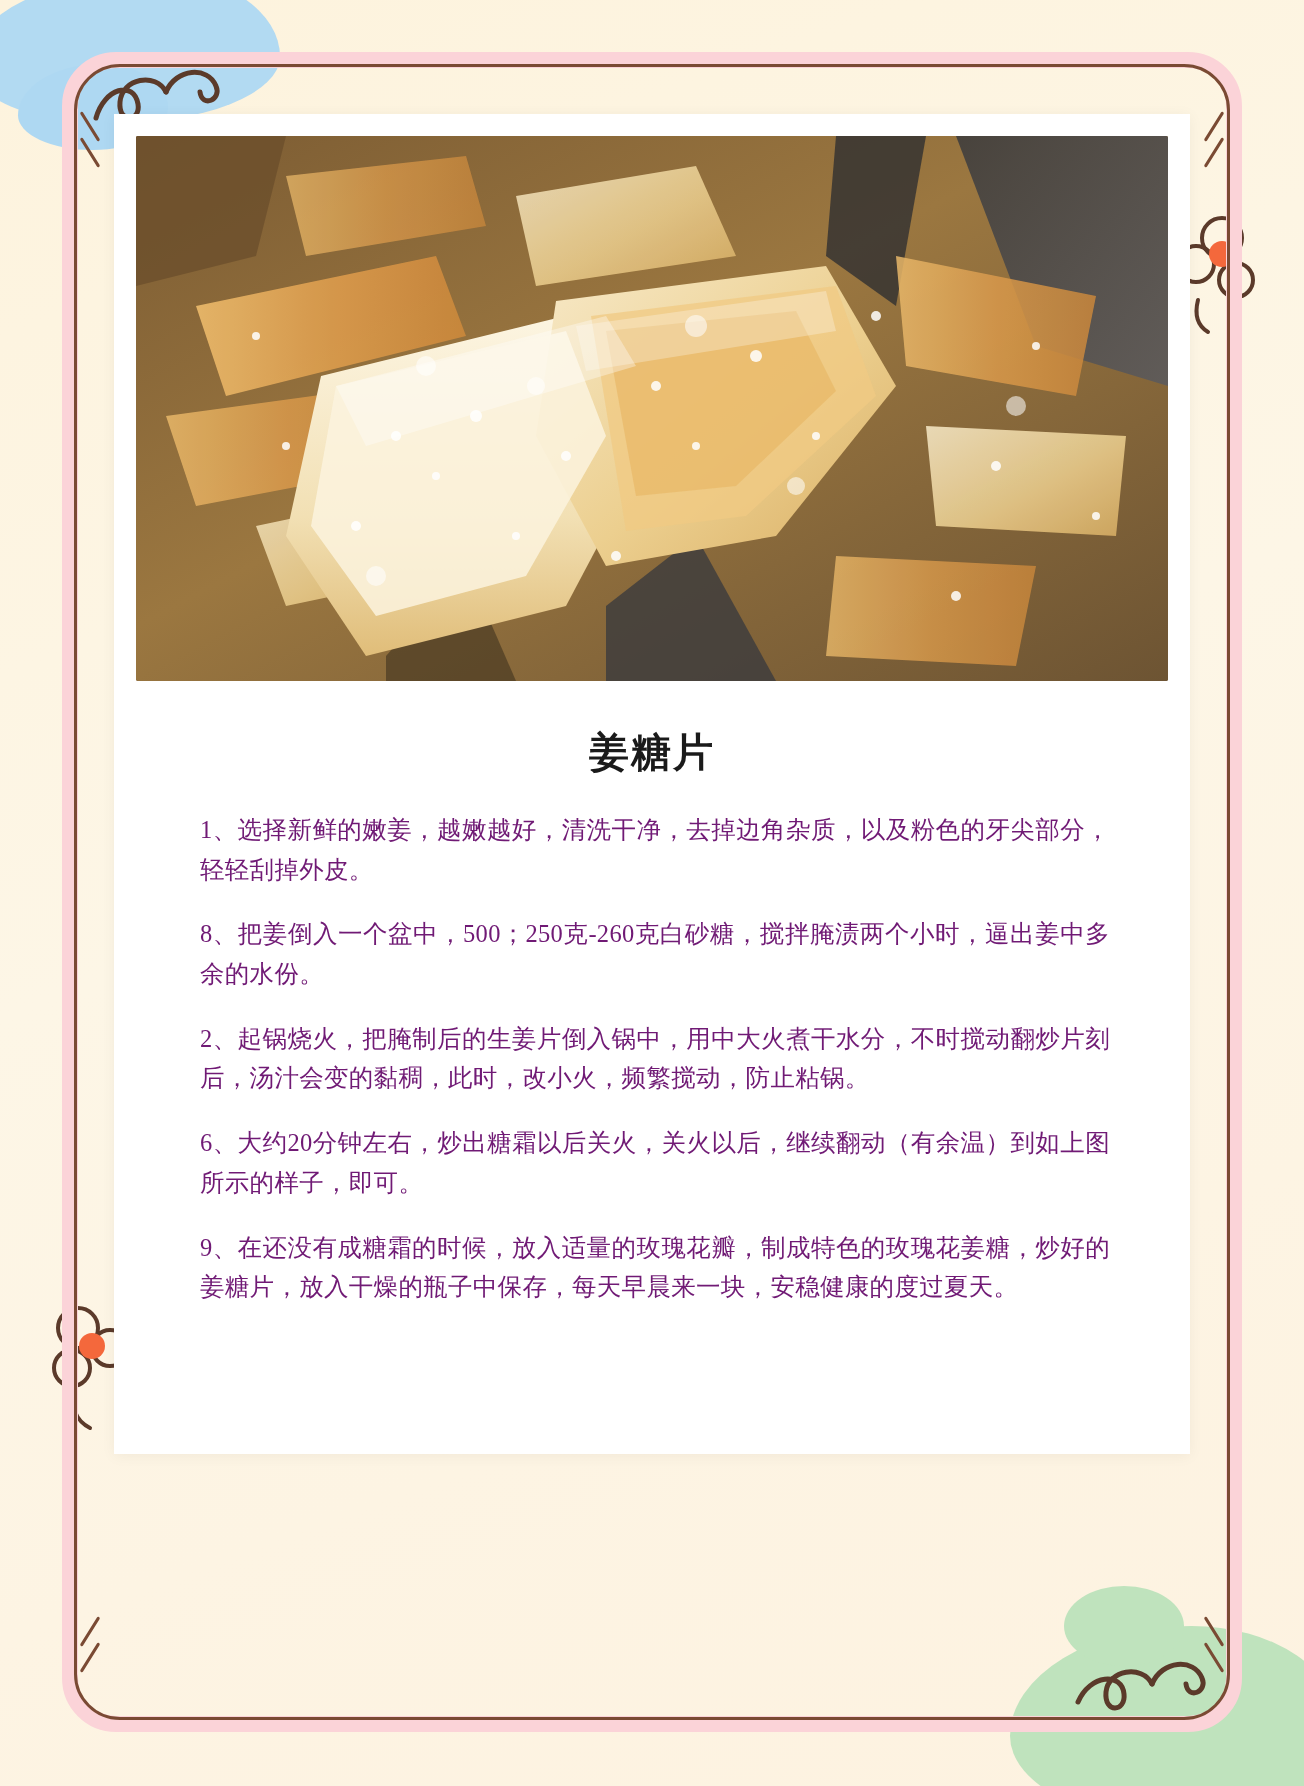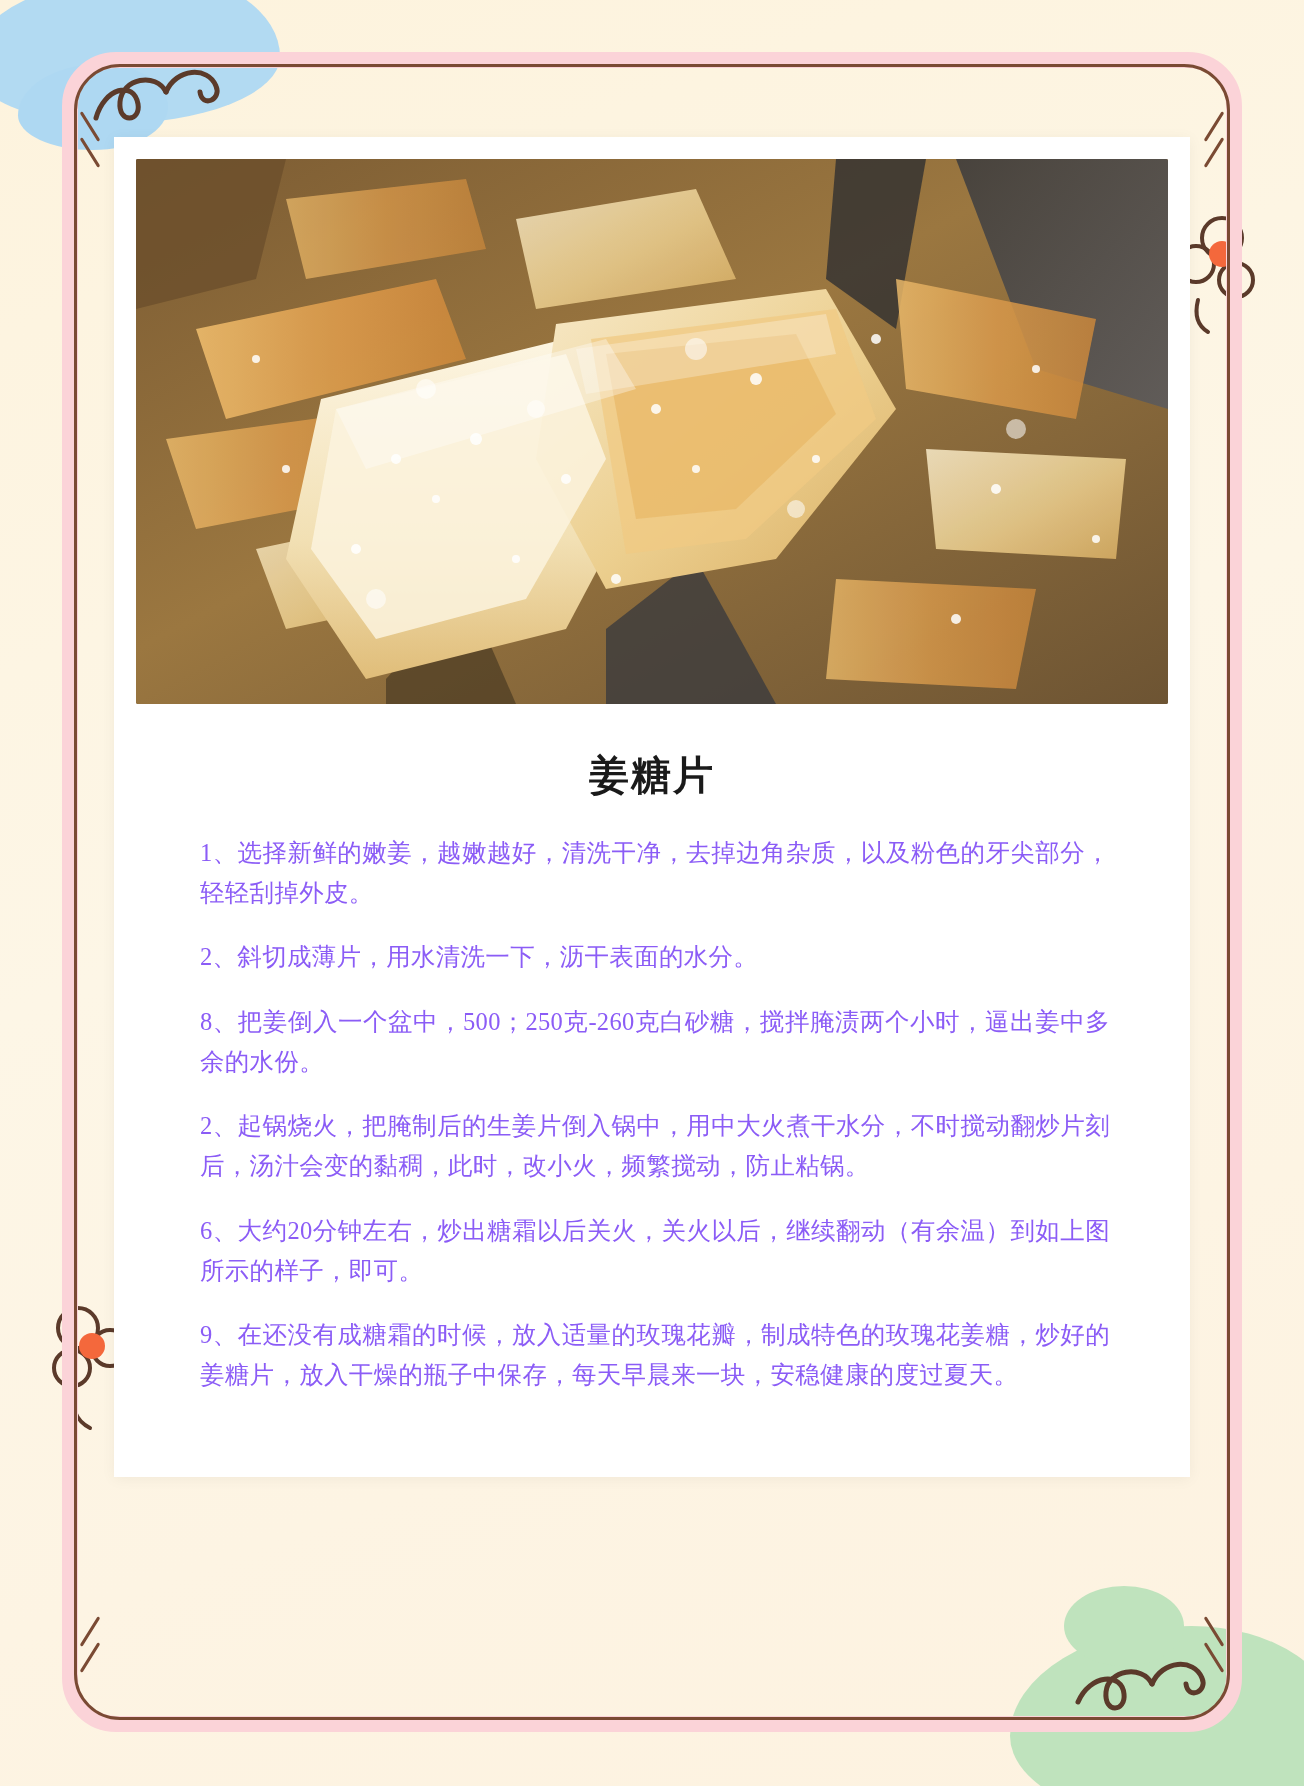--- a/index.html
+++ b/index.html
@@ -108,21 +108,20 @@
   .card {
     position: absolute;
     left: 114px;
     top: 114px;
     width: 1076px;
     height: 1340px;
     background: #ffffff;
     box-shadow: 0 2px 14px rgba(0,0,0,.05);
     box-sizing: border-box;
     padding: 22px 22px 0 22px;
-    margin-top: 23px;
   }
 
   .photo {
     width: 1032px;
     height: 545px;
     display: block;
     border-radius: 2px;
     overflow: hidden;
     position: relative;
     background: #6b5030;
@@ -139,21 +138,21 @@
     margin: 44px 0 30px 0;
   }
 
   .steps {
     padding: 0 58px 0 64px;
   }
   .step {
     font-family: "Liberation Serif", "DejaVu Serif", serif;
     font-size: 24.5px;
     line-height: 1.62;
-    color: #8b5cf6;
+    color: #701a75;
     margin: 0 0 25px 0;
     text-align: justify;
     letter-spacing: .3px;
   }
 </style>
 </head>
 <body>
 
 <div class="page">
   <div class="bg-wash"></div>
@@ -288,20 +287,19 @@
 
         <path d="M200,250 L470,180 L500,230 L230,310 Z" fill="#ffffff" opacity=".35"></path>
         <path d="M440,190 L690,155 L700,195 L450,235 Z" fill="#ffffff" opacity=".28"></path>
       </svg>
     </div>
 
     <h1 class="title">姜糖片</h1>
 
     <div class="steps">
       <p class="step">1、选择新鲜的嫩姜，越嫩越好，清洗干净，去掉边角杂质，以及粉色的牙尖部分，轻轻刮掉外皮。</p>
-      <p class="step">2、斜切成薄片，用水清洗一下，沥干表面的水分。</p>
       <p class="step">8、把姜倒入一个盆中，500；250克-260克白砂糖，搅拌腌渍两个小时，逼出姜中多余的水份。</p>
       <p class="step">2、起锅烧火，把腌制后的生姜片倒入锅中，用中大火煮干水分，不时搅动翻炒片刻后，汤汁会变的黏稠，此时，改小火，频繁搅动，防止粘锅。</p>
       <p class="step">6、大约20分钟左右，炒出糖霜以后关火，关火以后，继续翻动（有余温）到如上图所示的样子，即可。</p>
       <p class="step">9、在还没有成糖霜的时候，放入适量的玫瑰花瓣，制成特色的玫瑰花姜糖，炒好的姜糖片，放入干燥的瓶子中保存，每天早晨来一块，安稳健康的度过夏天。</p>
     </div>
   </div>
 </div>
 
 </body></html>

